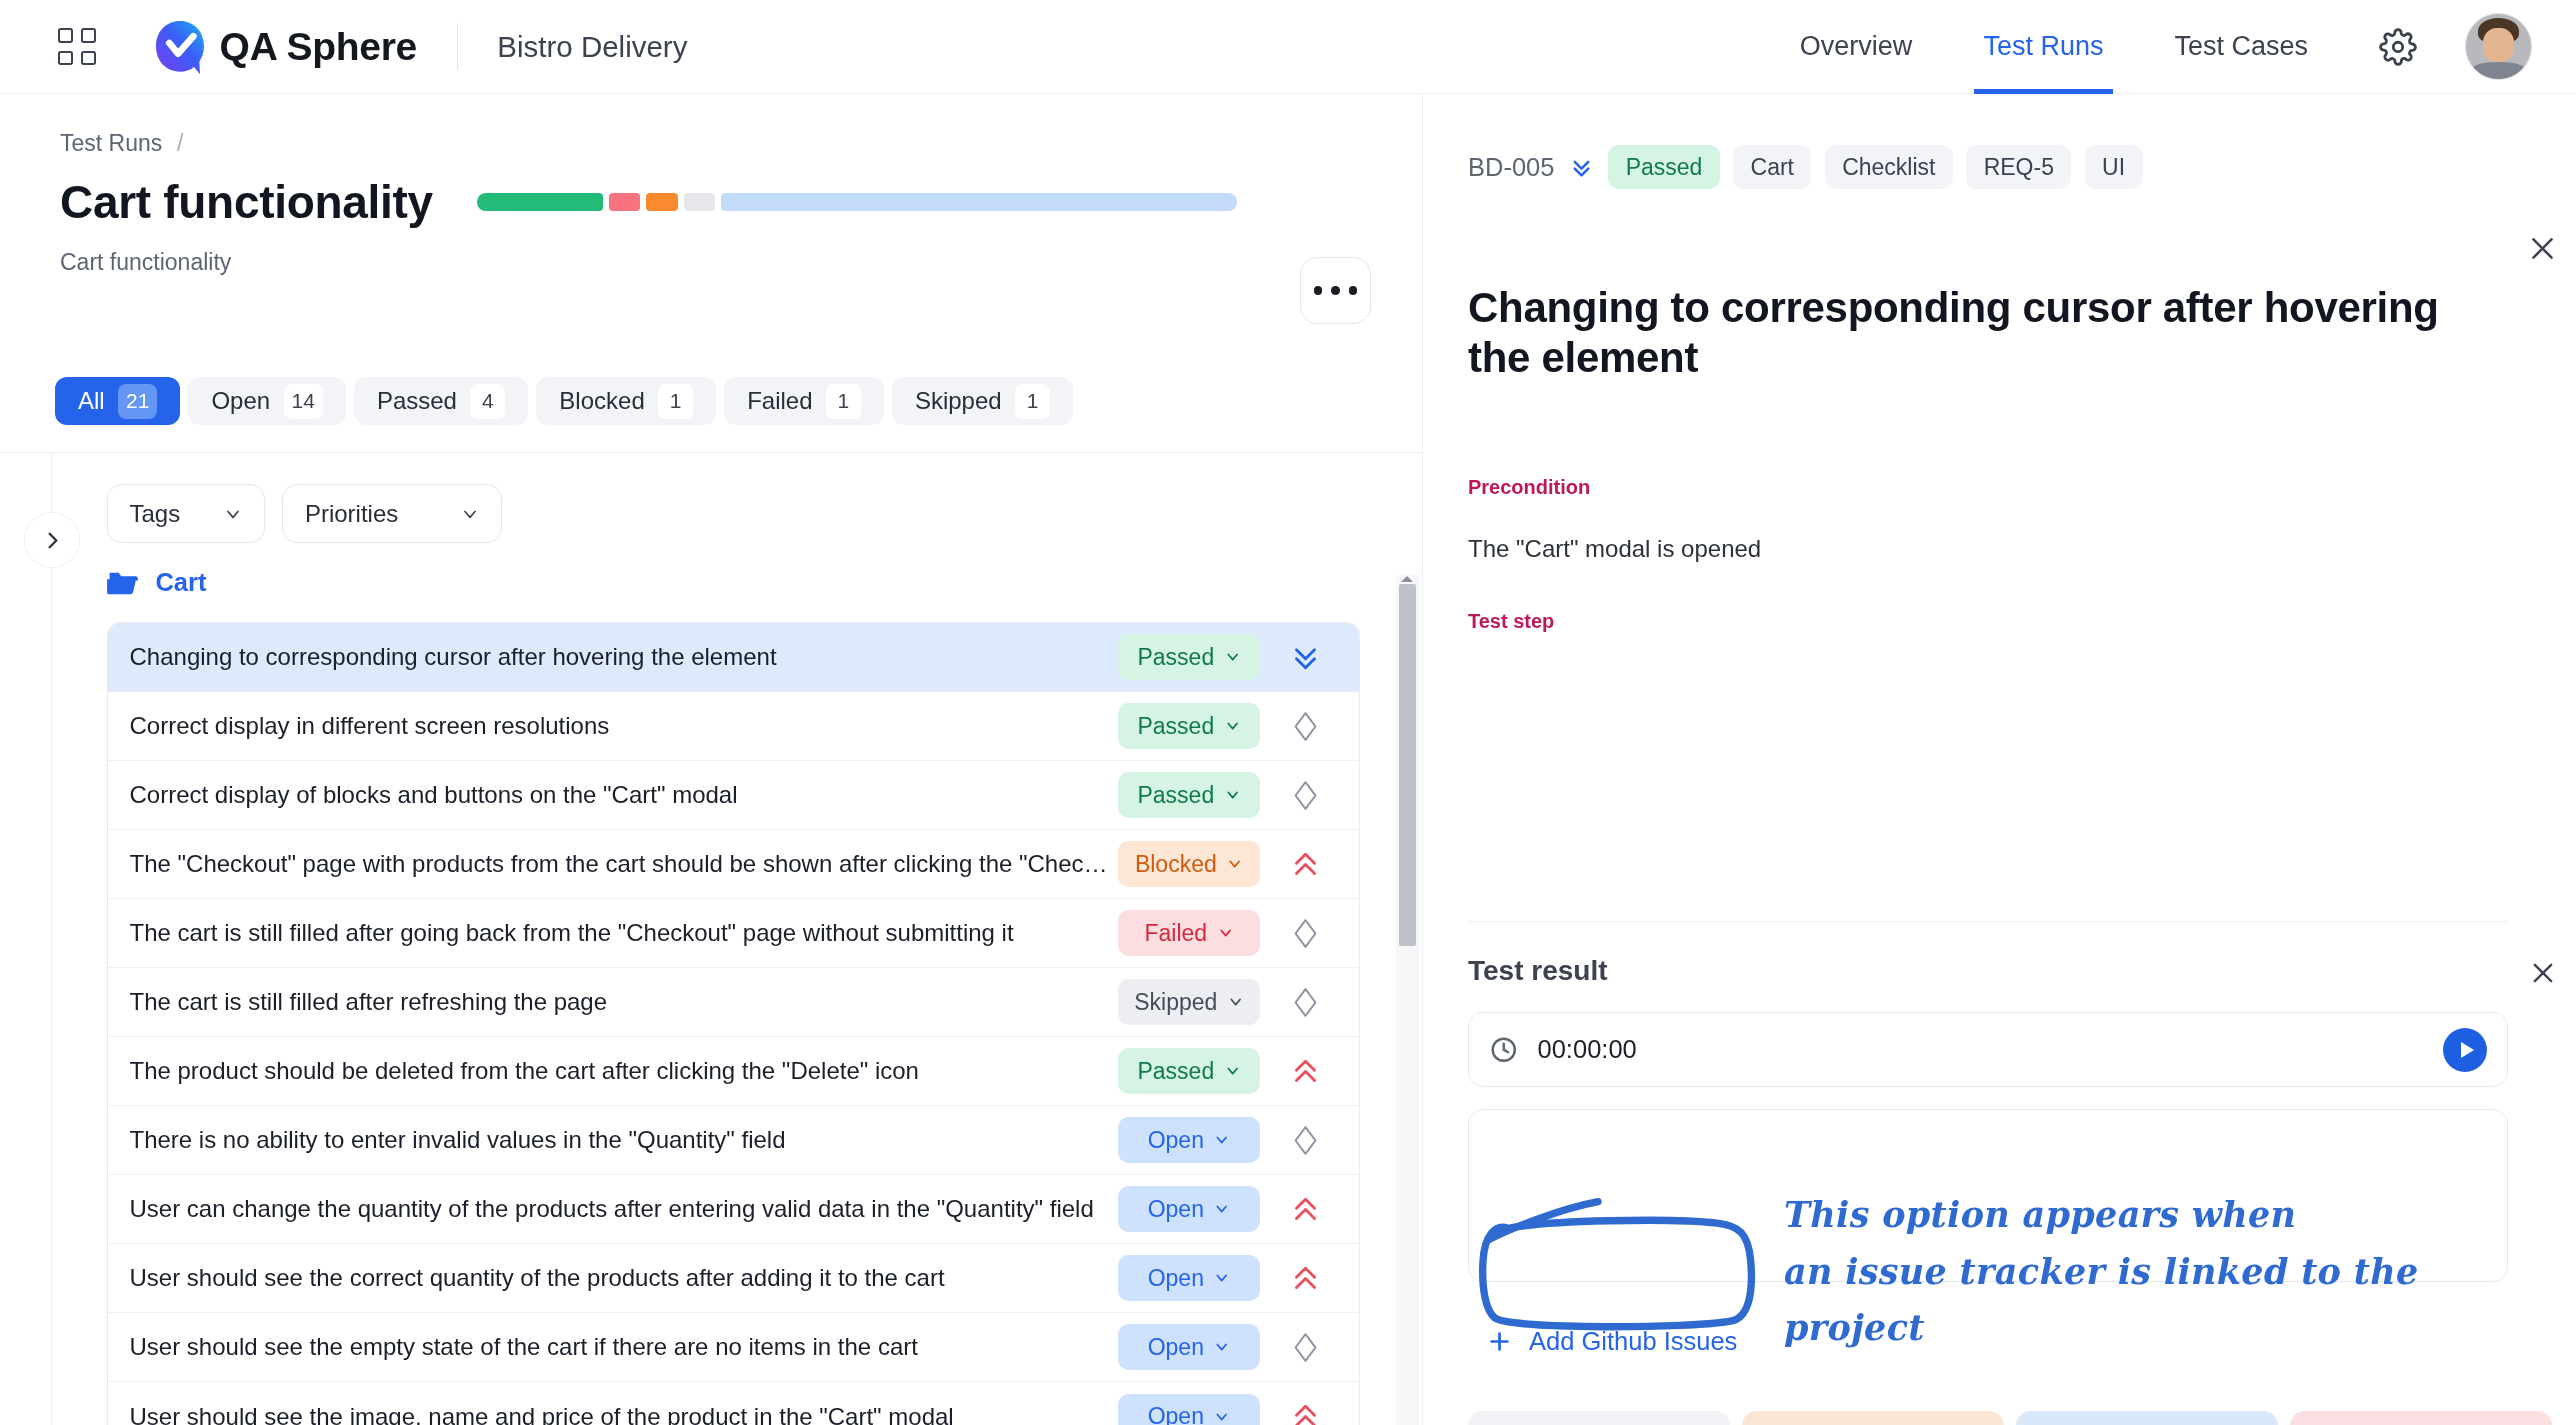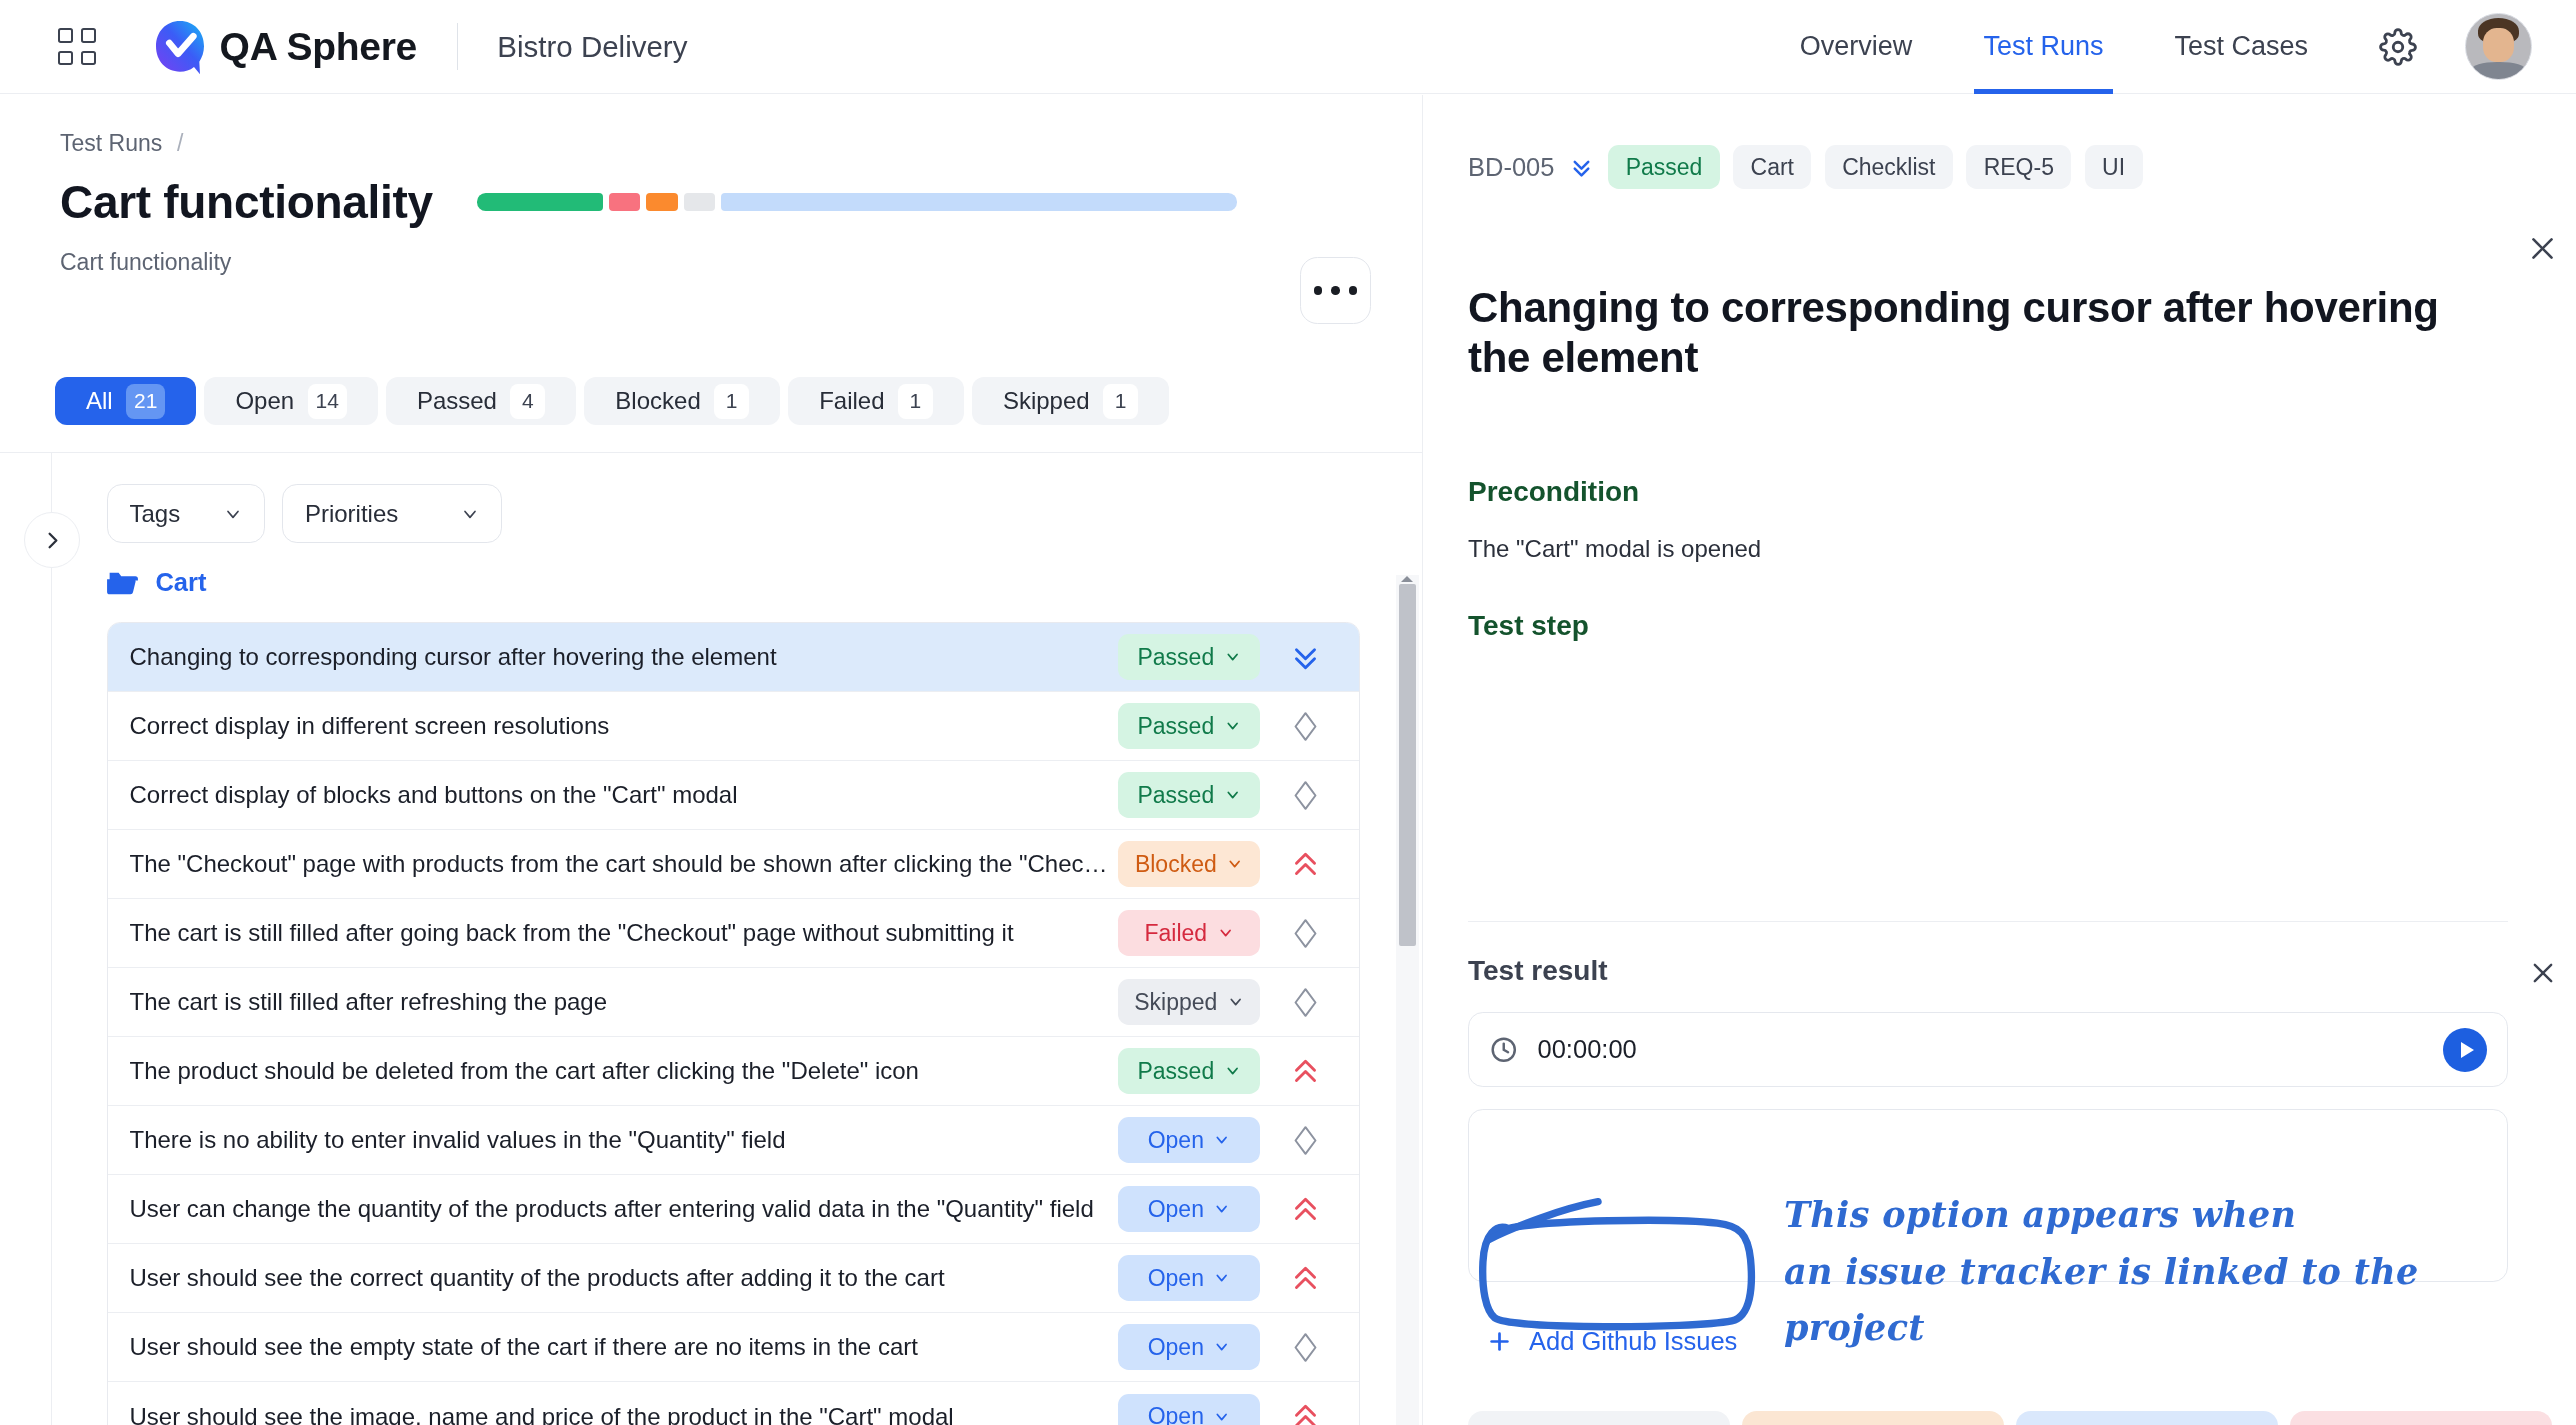--- a/index.html
+++ b/index.html
@@ -67,21 +67,21 @@
 
   .dots-btn {
     position: absolute; top: 162px; left: 1300px; width: 71px; height: 67px;
     border: 1.3px solid #e3e6ec; border-radius: 17.4px; background: #fff;
     display: flex; align-items: center; justify-content: center; gap: 8.7px; cursor: pointer;
   }
   .dots-btn i { width: 8.7px; height: 8.7px; border-radius: 50%; background: #1a1d24; display: block; }
 
   .tabs { position: absolute; top: 282px; left: 55px; display: flex; gap: 8px; }
   .tab {
-    height: 48px; padding: 0 31px; border-radius: 12px; background: #f2f4f7;
+    height: 48px; padding: 0 23px; border-radius: 12px; background: #f2f4f7;
     display: flex; align-items: center; gap: 13.4px; cursor: pointer;
   }
   .tab-label { font-size: 24px; color: #282d38; }
   .tab-count {
     font-size: 21px; color: #3c4250; background: #fff; border-radius: 8px;
     min-width: 35px; height: 35px; padding: 0 8px; display: flex; align-items: center; justify-content: center;
   }
   .tab.active { background: #2563eb; }
   .tab.active .tab-label { color: #fff; font-weight: 500; }
   .tab.active .tab-count { background: #6496f3; color: #fff; }
@@ -139,21 +139,21 @@
 
   
   .right { position: absolute; top: 95px; left: 1424px; width: 1216px; height: 1330px; background: #fff; border-radius: 7px; }
   .rp-head { position: absolute; top: 50px; left: 44px; display: flex; align-items: center; gap: 13.4px; }
   .case-id { font-size: 25.5px; color: #5d6472; }
   .chip { height: 44px; padding: 0 17.4px; border-radius: 10.7px; background: #f2f4f7; display: flex; align-items: center; font-size: 23px; color: #3c4250; cursor: pointer; }
   .chip.pass { background: #d5f4e3; color: #107a4a; }
   .rp-close { position: absolute; top: 138px; left: 1103px; cursor: pointer; }
   .rp-title { position: absolute; top: 188px; left: 44px; width: 1033px; font-size: 42px; font-weight: 700; color: #121620; line-height: 1.18; letter-spacing: -0.3px; }
 
-  .sec-h { font-size: 28px; font-weight: 600; color: #14532d; }
+  .sec-h { font-size: 20px; font-weight: 600; color: #be185d; }
   .sec-b { font-size: 24px; color: #2b303b; line-height: 1.48; }
   .precond-h { position: absolute; top: 381px; left: 44px; }
   .precond-b { position: absolute; top: 436px; left: 44px; width: 1046px; }
   .step-h { position: absolute; top: 515px; left: 44px; }
   .step-b { position: absolute; top: 569px; left: 44px; width: 1019px; }
 
   .hr { position: absolute; left: 44px; width: 1040px; height: 1.3px; background: #eceef2; }
   .hr1 { top: 826px; }
 
   .tr-h { position: absolute; top: 860px; left: 44px; font-size: 28px; font-weight: 600; color: #3c4250; }

